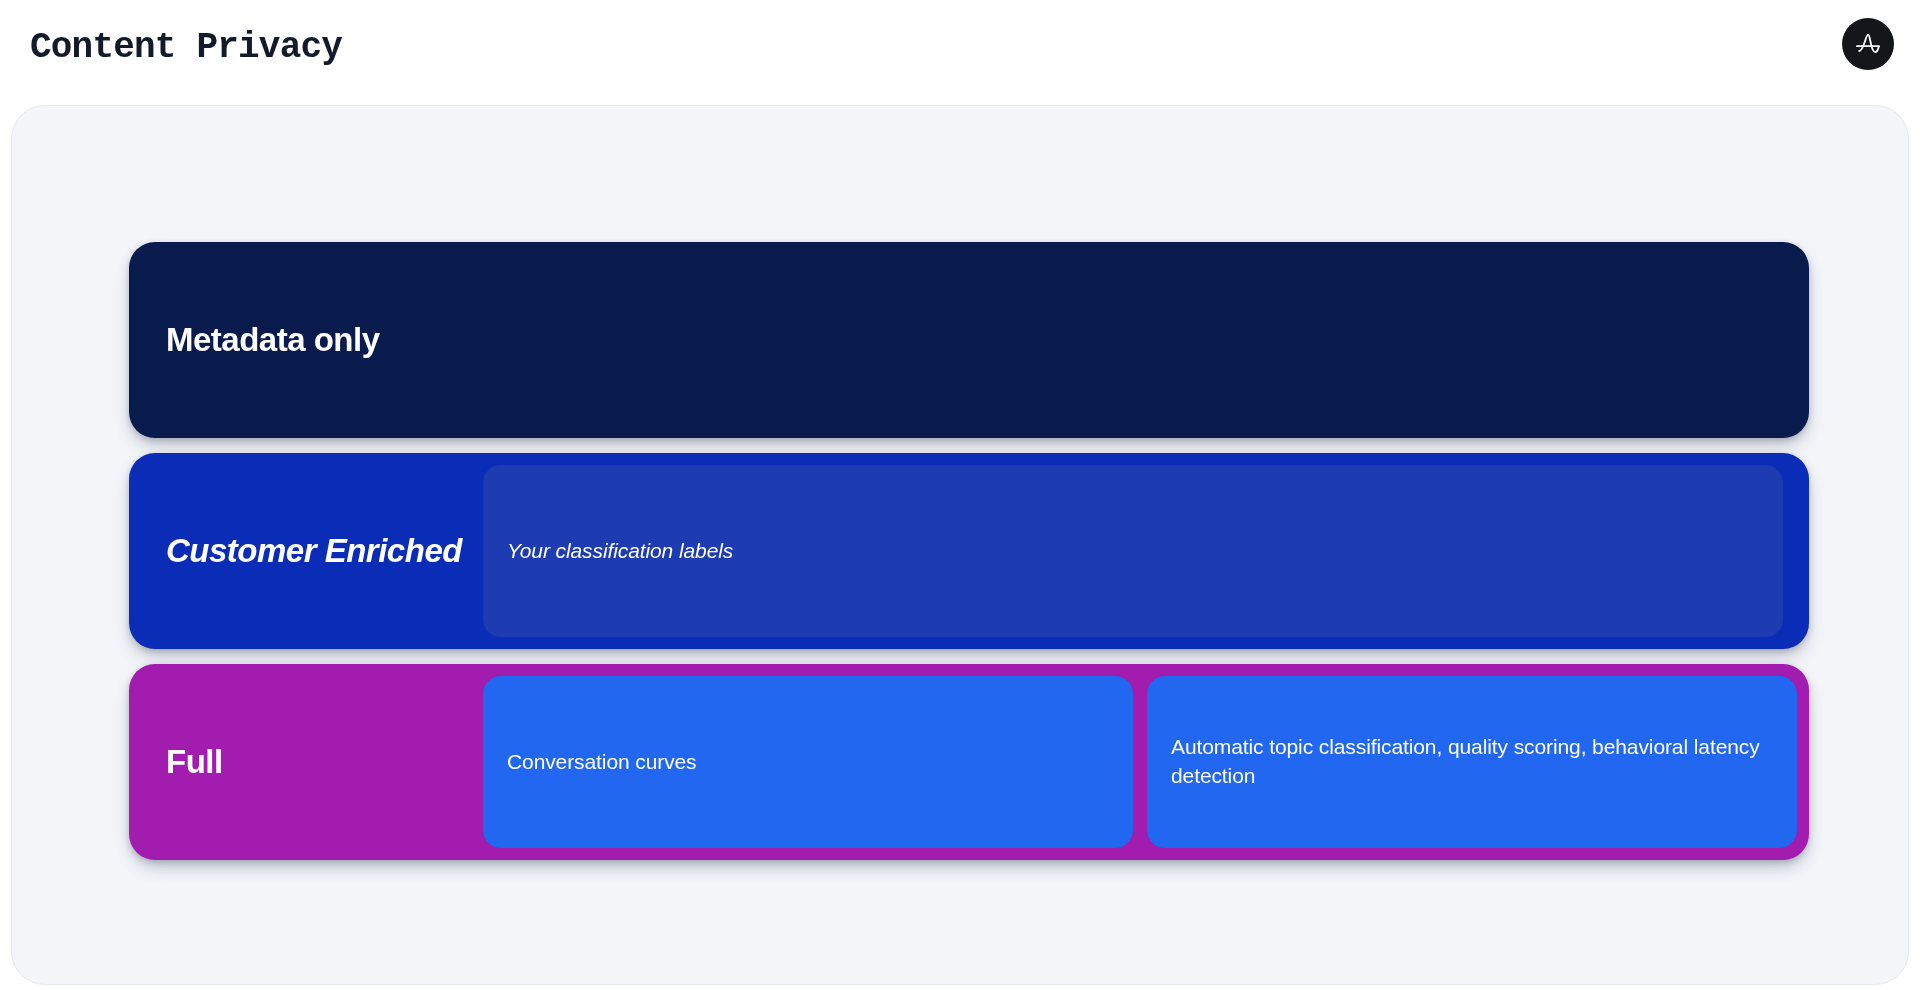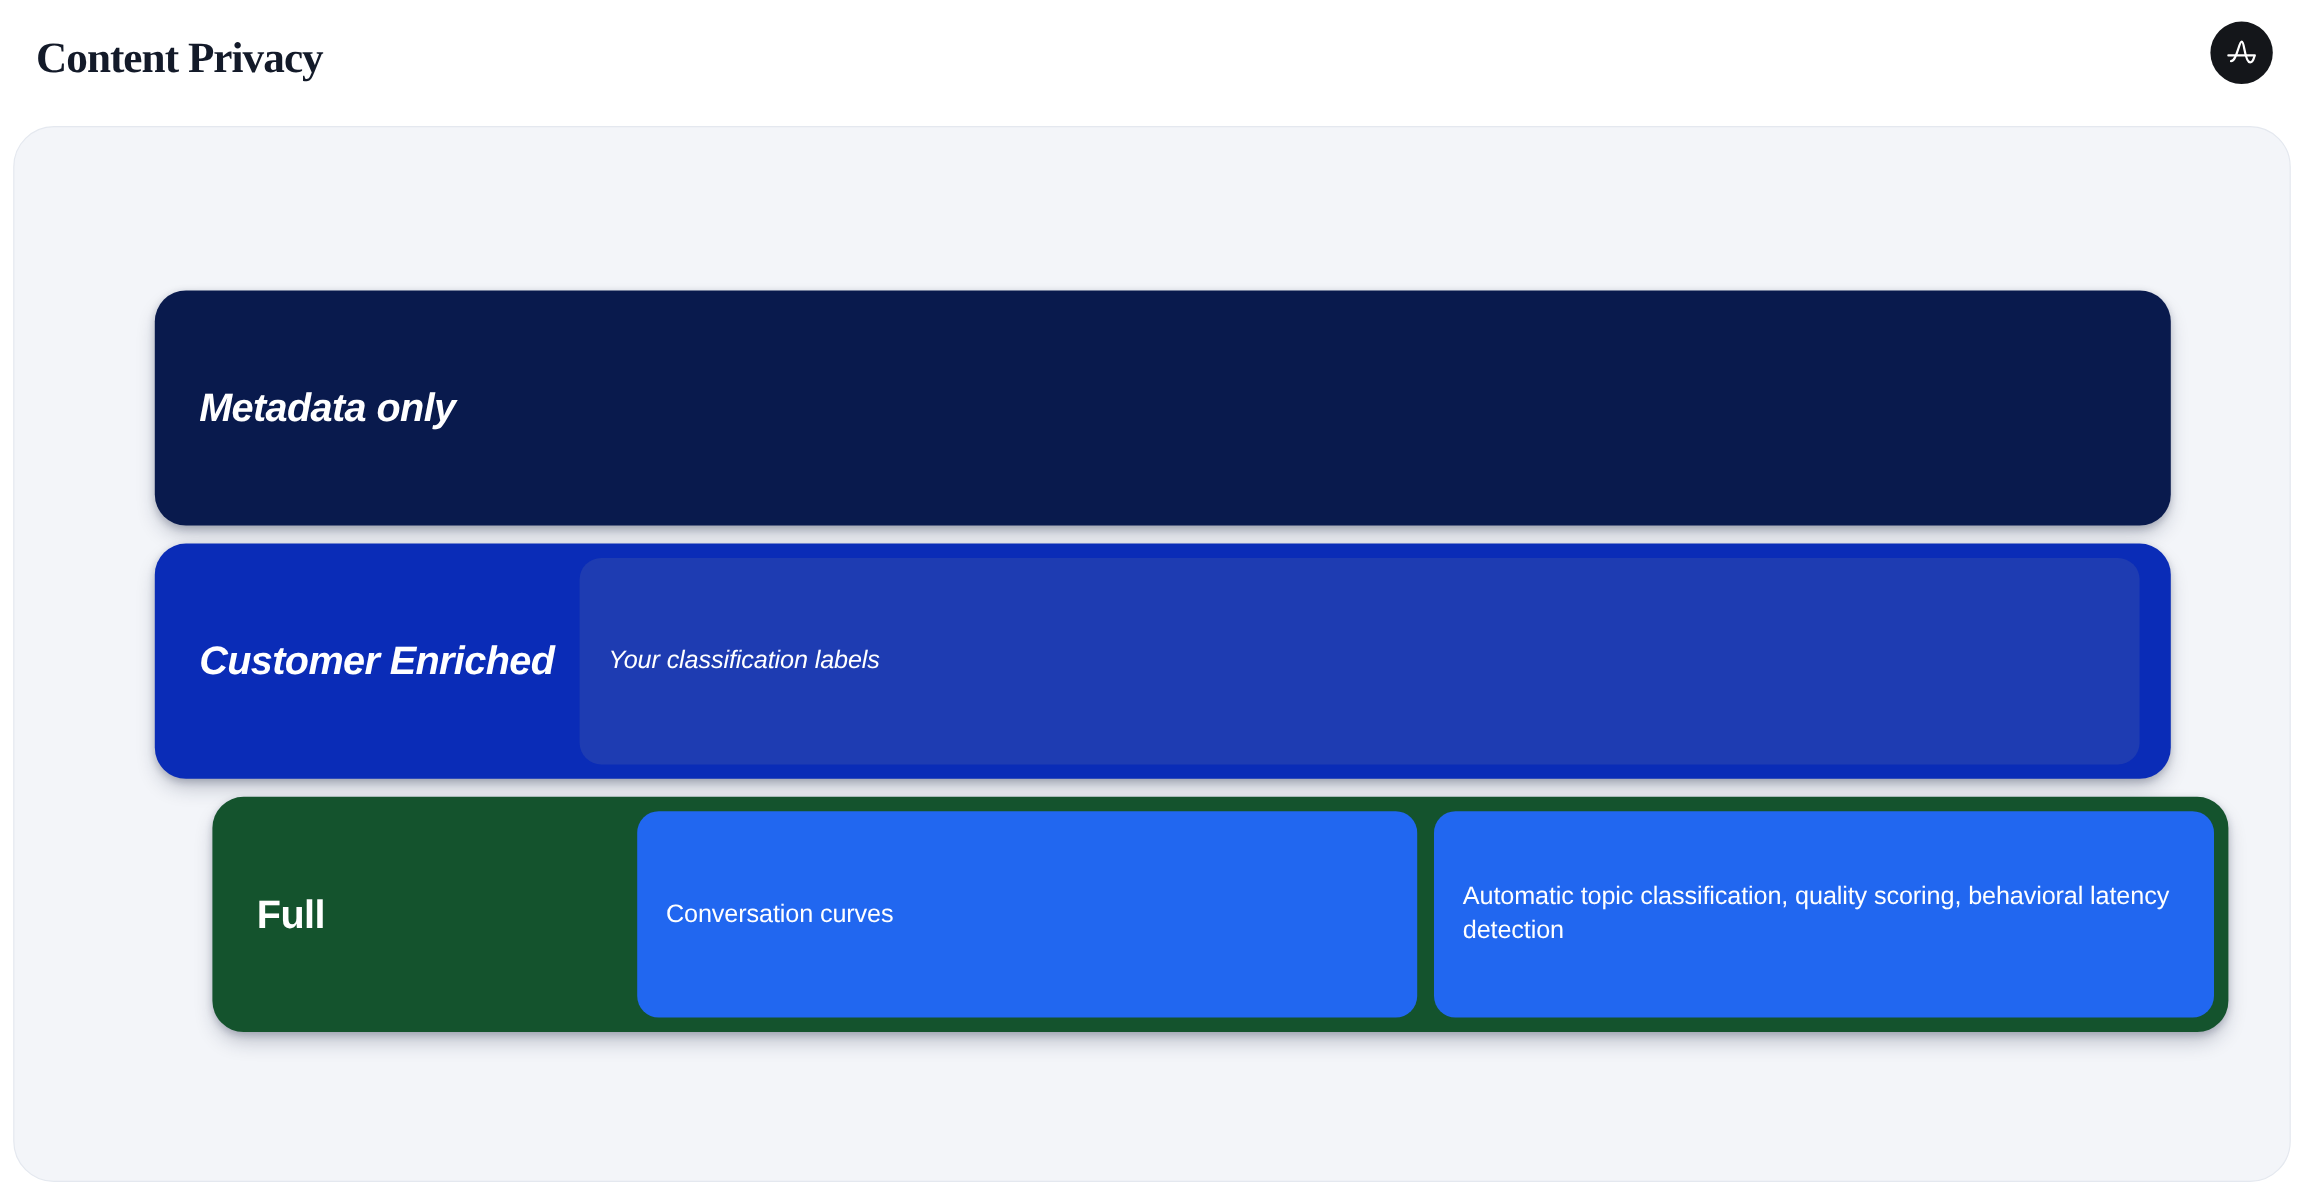--- a/index.html
+++ b/index.html
@@ -26,21 +26,21 @@
   }
 
   .page-title {
     position: absolute;
     left: 30px;
     top: 27px;
     font-size: 36px;
     font-weight: 700;
     letter-spacing: -0.8px;
     color: #131a29;
-    font-family: Liberation Serif, serif;
+    font-family: Liberation Mono, monospace;
   }
 
   .brand-logo {
     position: absolute;
     right: 26px;
     top: 18px;
     width: 52px;
     height: 52px;
     border-radius: 50%;
     background: #14161a;
@@ -96,23 +96,23 @@
     align-items: stretch;
     width: 1680px;
     height: 196px;
     border-radius: 26px;
     margin-bottom: 15px;
     padding: 12px;
     box-shadow: 0 9px 18px -4px rgba(20, 30, 60, 0.30),
                 0 2px 6px rgba(20, 30, 60, 0.18);
   }
 
-  .tier-row.row-metadata   { background: #091a4d; font-style: italic; }
+  .tier-row.row-metadata   { background: #091a4d; }
   .tier-row.row-enriched   { background: #0a2cb7; font-style: italic; }
-  .tier-row.row-full       { background: #14532d; margin-left: 48px; }
+  .tier-row.row-full       { background: #a21caf; }
 
   .tier-name {
     flex: 0 0 342px;
     display: flex;
     align-items: center;
     padding-left: 25px;
     font-size: 33px;
     font-weight: 700;
     color: #ffffff;
     letter-spacing: -0.5px;

